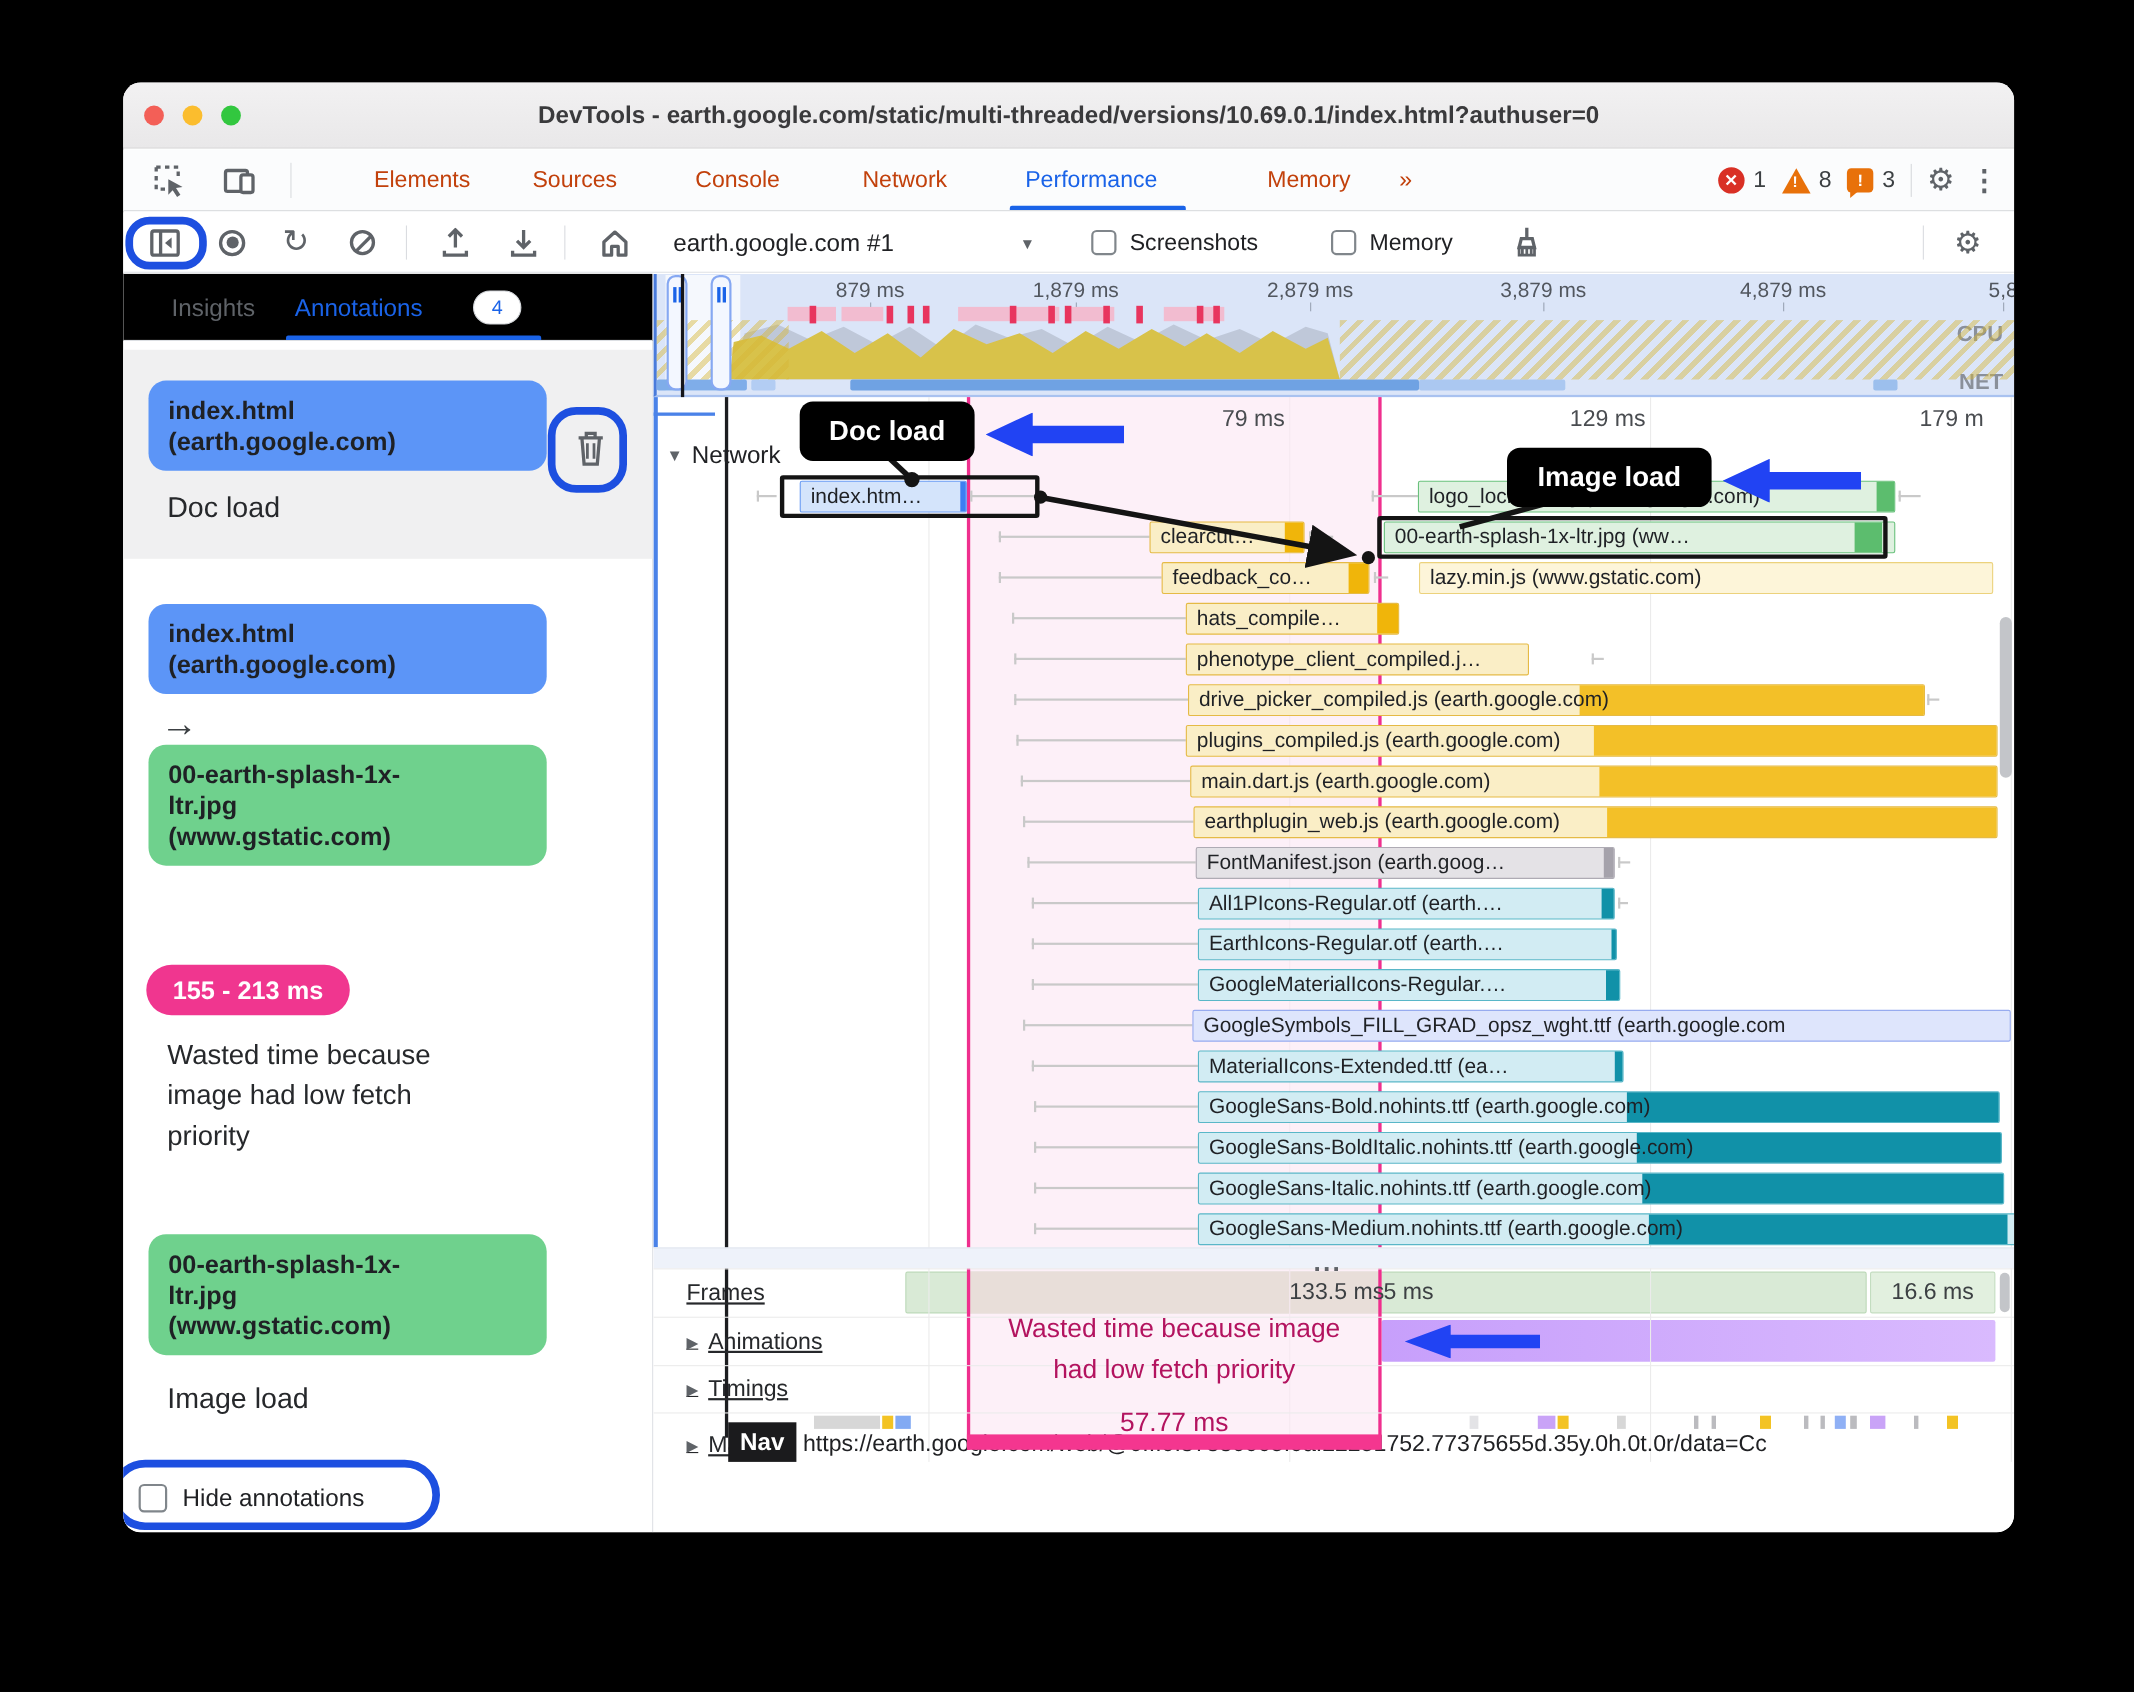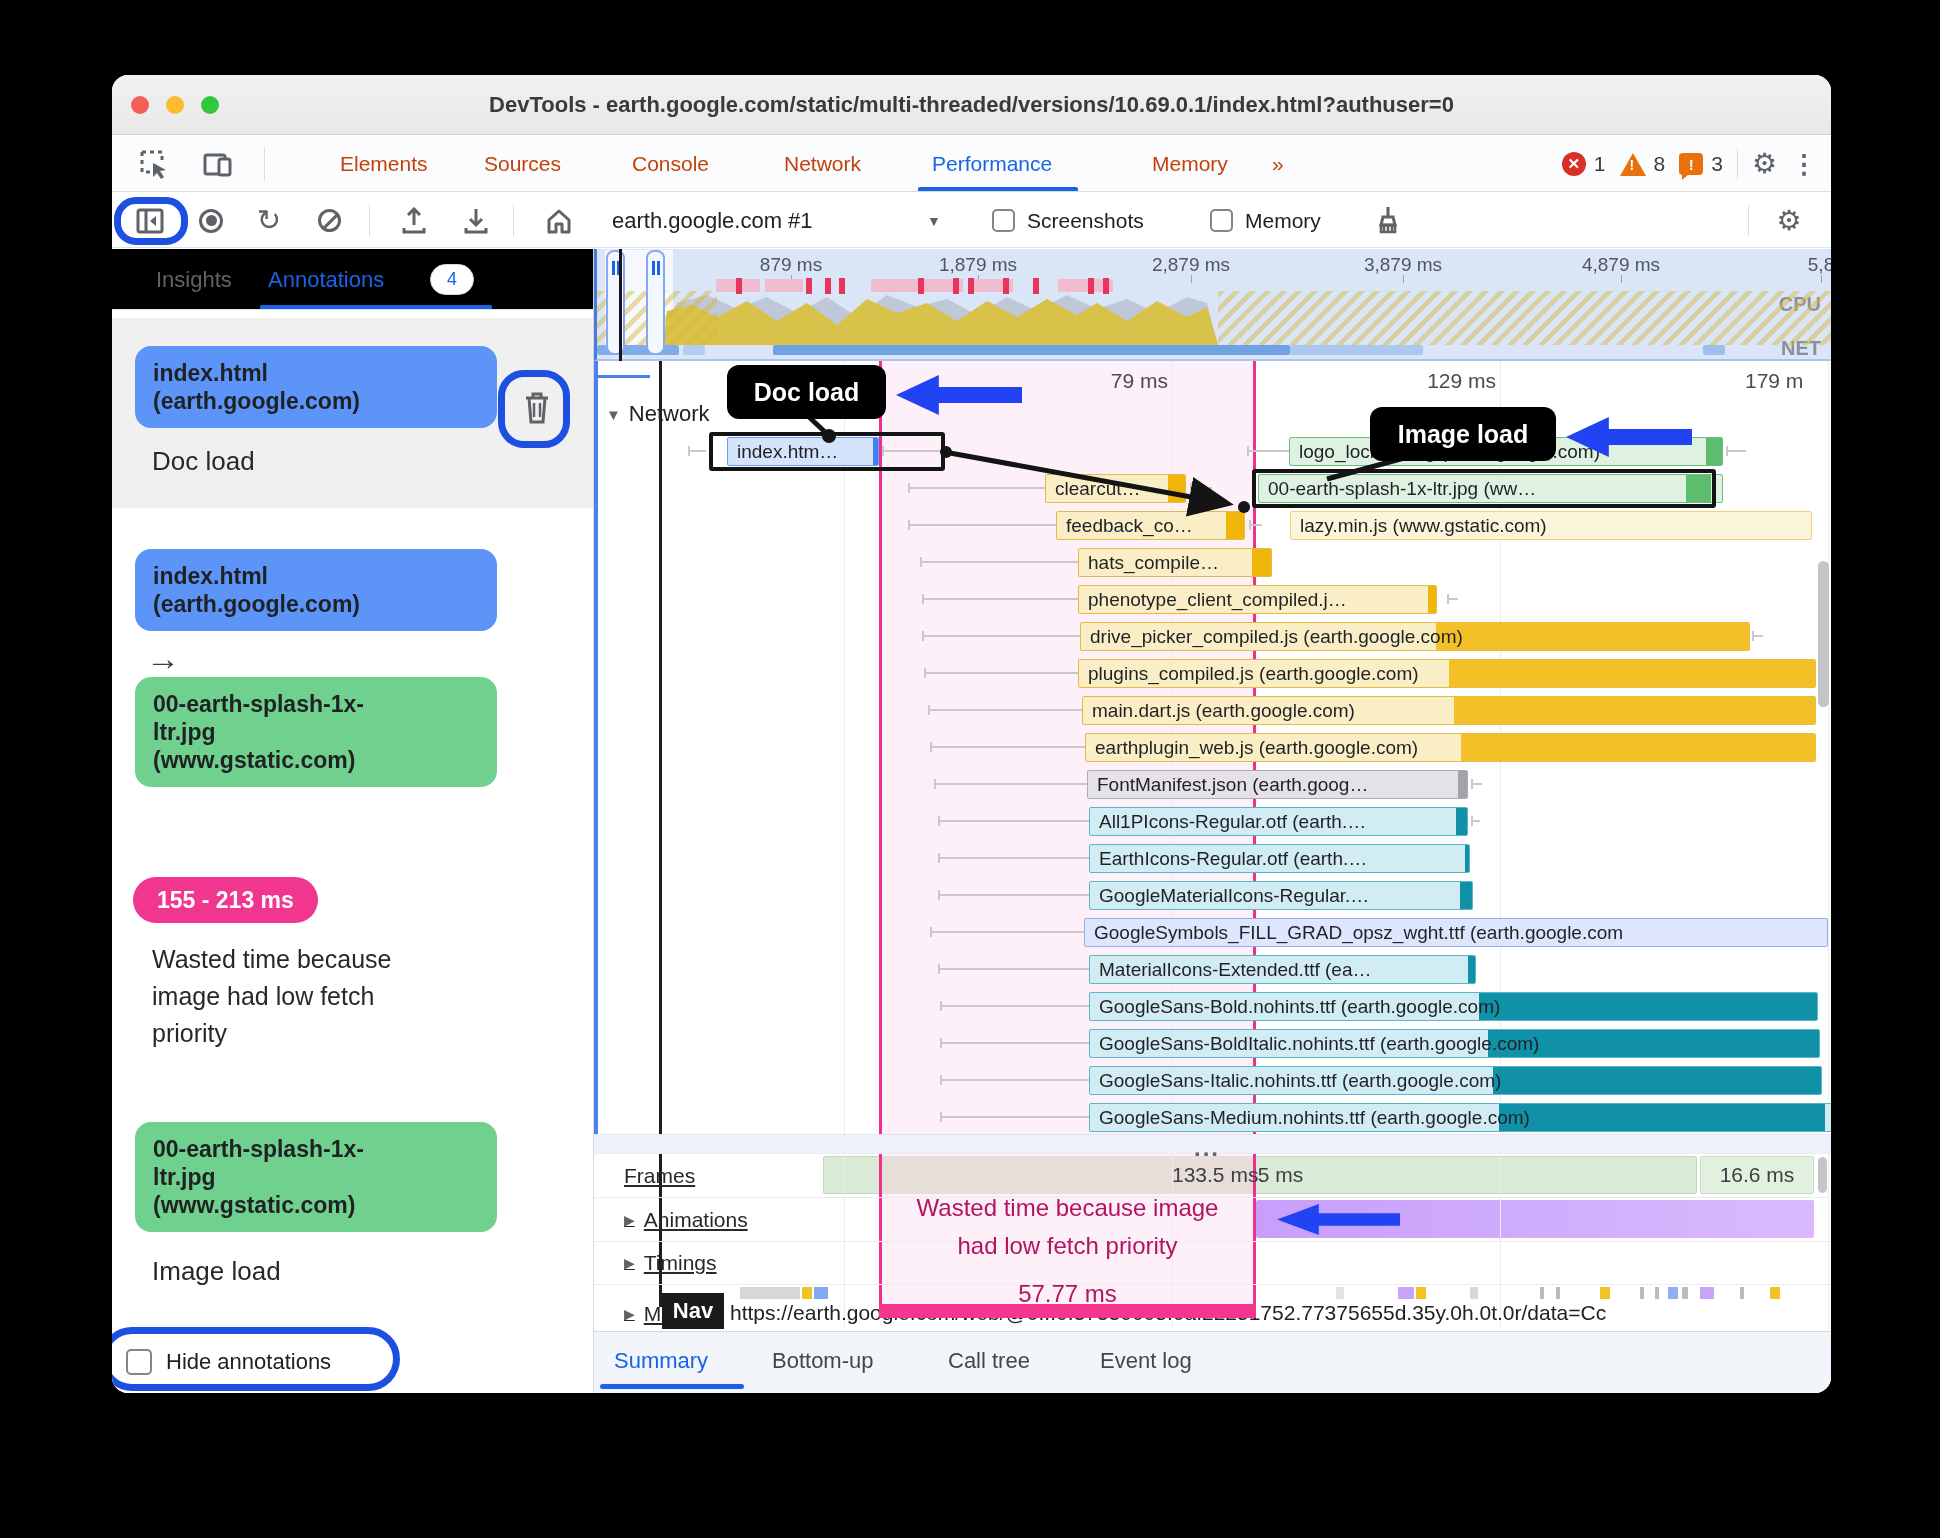--- a/index.html
+++ b/index.html
@@ -415,21 +415,21 @@
           <div class="bar c-pale" style="left: 696px; top: 262px; width: 522px;">
             <span class="lbl">lazy.min.js (www.gstatic.com)</span>
           </div>
           <div class="row-whisk" style="left: 326px; top: 312px; width: 158px;"></div>
           <div class="bar c-yellow" style="left: 484px; top: 299px; width: 194px;">
             <div class="cap" style="left: 173px; width: 21px;"></div>
             <span class="lbl">hats_compile…</span>
           </div>
           <div class="row-whisk" style="left: 328px; top: 349px; width: 156px;"></div>
           <div class="row-whisk" style="left: 853px; top: 349px; width: 11px; --r: 1;"></div>
-          <div class="bar c-yellow" style="left: 484px; top: 336px; width: 359px;">
+          <div class="bar c-yellow" style="left: 484px; top: 336px; width: 312px;">
             <div class="cap" style="left: 349px; width: 16px;"></div>
             <span class="lbl">phenotype_client_compiled.j…</span>
           </div>
           <div class="row-whisk" style="left: 328px; top: 386px; width: 158px;"></div>
           <div class="row-whisk" style="left: 1158px; top: 386px; width: 11px; --r: 1;"></div>
           <div class="bar c-yellow" style="left: 486px; top: 373px; width: 670px;">
             <div class="solid" style="left: 355px; width: 315px;"></div>
             <span class="lbl">drive_picker_compiled.js (earth.google.com)</span>
           </div>
           <div class="row-whisk" style="left: 330px; top: 423px; width: 154px;"></div>
@@ -577,23 +577,16 @@
           <div class="chip" style="left: 1061px; top: 1038px; width: 4px; height: 12px; background: rgb(187, 187, 191);"></div>
           <div class="chip" style="left: 1074px; top: 1038px; width: 10px; height: 12px; background: rgb(143, 176, 245);"></div>
           <div class="chip" style="left: 1088px; top: 1038px; width: 6px; height: 12px; background: rgb(187, 187, 191);"></div>
           <div class="chip" style="left: 1106px; top: 1038px; width: 14px; height: 12px; background: rgb(201, 163, 247);"></div>
           <div class="chip" style="left: 1146px; top: 1038px; width: 4px; height: 12px; background: rgb(187, 187, 191);"></div>
           <div class="chip" style="left: 1176px; top: 1038px; width: 10px; height: 12px; background: rgb(243, 195, 36);"></div>
         </div>
     <div class="nav-url" style="left:136px;top:1052px;width:1084px">https://earth.google.com/web/@0...0.37330005.0a.22251752.77375655d.35y.0h.0t.0r/data=Cc</div>
     <div class="nav-badge" style="left:68px;top:1044px;width:62px;height:36px">Nav</div>
 
-    <div class="btabs" id="btabs">
-      <span class="btab-underline"></span>
-    <span class="btab active" style="left: 20px;">Summary</span>
-          <span class="btab" style="left: 178px;">Bottom-up</span>
-          <span class="btab" style="left: 354px;">Call tree</span>
-          <span class="btab" style="left: 506px;">Event log</span>
-        </div>
   </div>
 
  </div>
 </div>
 
 </body></html>

